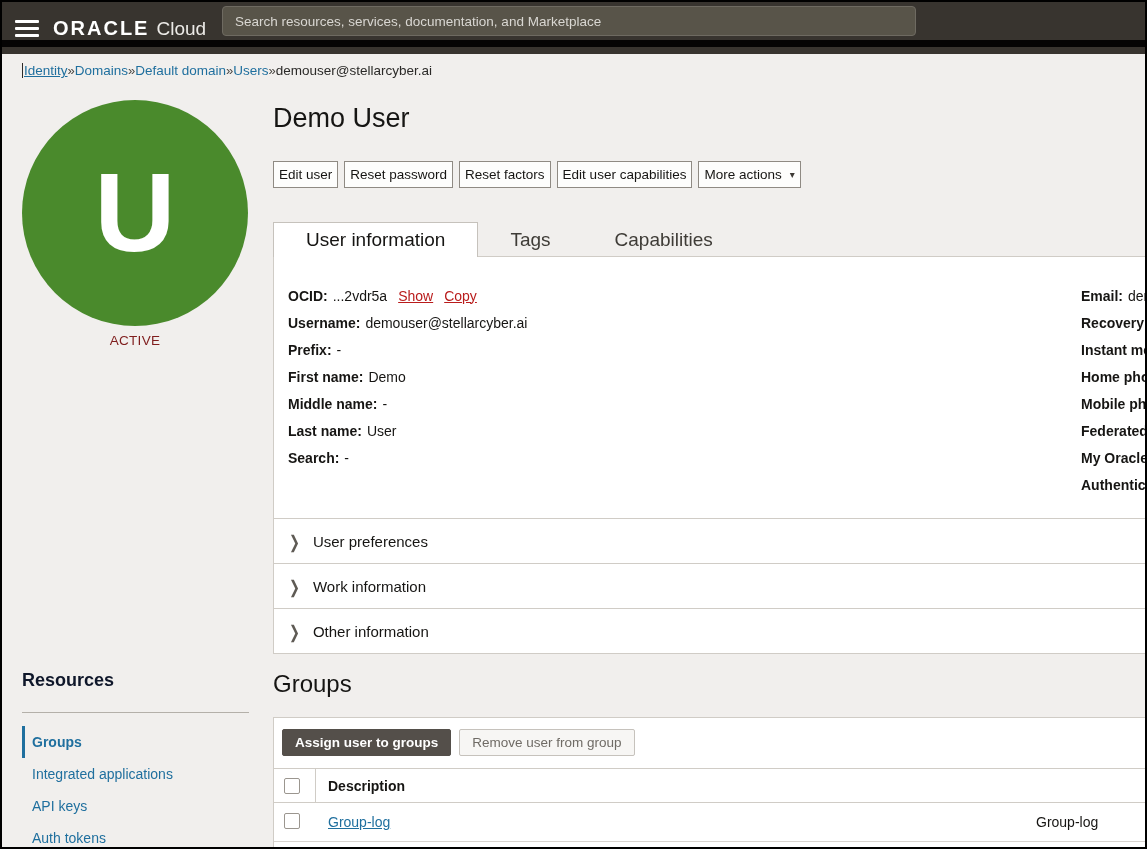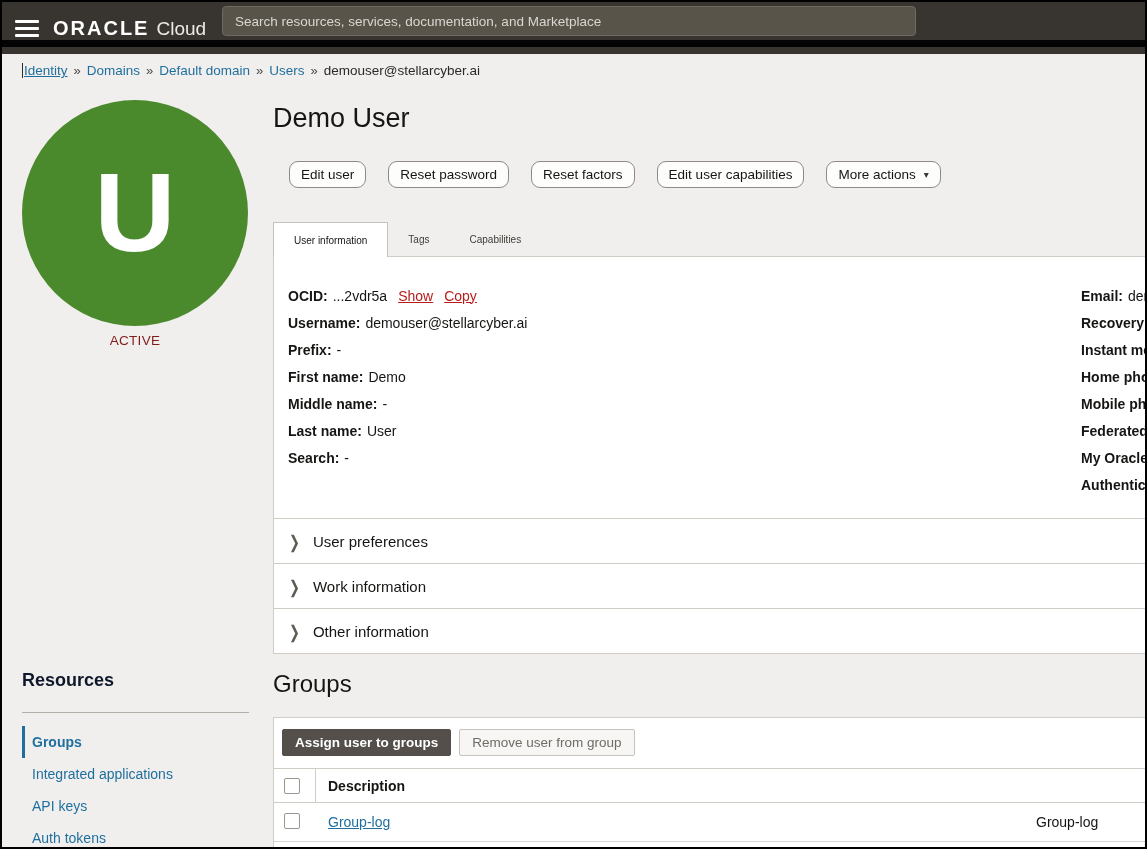--- a/index.html
+++ b/index.html
@@ -22,43 +22,43 @@
   .logo{display:flex; align-items:baseline; margin-left:14px;}
   .logo .oracle{color:#fff; font-size:20px; font-weight:700; letter-spacing:2px;}
   .logo .cloud{color:#eceae7; font-size:19px; font-weight:400; margin-left:7px;}
   .search{position:absolute; left:220px; top:4px; width:694px; height:30px;
           background:var(--searchbox); border:1px solid #6e6a61; border-radius:4px;
           color:#e9e7e3; font-size:13.5px; padding:0 12px; outline:none;}
   .search::placeholder{color:#d9d7d2;}
 
   
   .breadcrumb{position:absolute; left:20px; top:61px; font-size:13.5px; display:flex;
-              align-items:center; gap:6px; white-space:nowrap;}
+              align-items:center; white-space:nowrap;}
   .breadcrumb a{color:var(--accent); text-decoration:none; cursor:pointer;}
   .breadcrumb a.first{text-decoration:underline; border-left:1px solid #2b2a28; padding-left:1px;}
   .crumb-sep{color:#4a4641; font-size:13px;}
   .crumb-current{color:#2b2a28;}
 
   
   .avatar{position:absolute; left:20px; top:98px; width:226px; height:226px; border-radius:50%;
           background:var(--green); display:flex; align-items:center; justify-content:center;}
   .avatar .letter{color:#fff; font-size:112px; font-weight:700; line-height:1;}
   .status{position:absolute; left:20px; top:331px; width:226px; text-align:center;
           font-size:13.5px; color:#7f1d1d; letter-spacing:0.3px;}
 
   
   .page-title{position:absolute; left:271px; top:101px; font-size:27px; font-weight:400;}
   .actions{position:absolute; left:271px; top:159px; display:flex; gap:6px;}
-  .btn{height:27px; padding:0 11px; background:#fdfdfc; border:1px solid var(--btn-border);
-       border-radius:9px; font-size:13.5px; color:var(--ink); display:flex; align-items:center;
-       cursor:pointer; font-family:inherit;margin-left:16px;}
+  .btn{height:27px; padding:0 5px; background:#fdfdfc; border:1px solid var(--btn-border);
+       border-radius:0; font-size:13.5px; color:var(--ink); display:flex; align-items:center;
+       cursor:pointer; font-family:inherit;}
   .btn .caret{margin-left:8px; font-size:10px; color:#3c3935;}
 
   .tabs{position:absolute; left:271px; top:220px; display:flex; z-index:2;}
-  .tab{height:35px; padding:0 20px; display:flex; align-items:center; font-size:10px;
+  .tab{height:35px; padding:0 32px; display:flex; align-items:center; font-size:19px;
        color:#3f3c37; cursor:pointer;}
   .tab.active{background:#fff; border:1px solid #c6c2bc; border-bottom:none; color:var(--ink);}
 
   .info-panel{position:absolute; left:271px; top:254px; width:886px; background:#fff;
               border:1px solid var(--panel-border); z-index:1;}
   .fields-area{position:relative; height:261px; padding:25px 0 0 14px; font-size:14px;}
   .field-row{height:27px; display:flex; align-items:center; white-space:nowrap;}
   .field-row b{font-weight:700;}
   .field-row .val{margin-left:5px;}
   .inline-link{color:#b91c1c; text-decoration:underline; margin-left:11px; cursor:pointer;}

